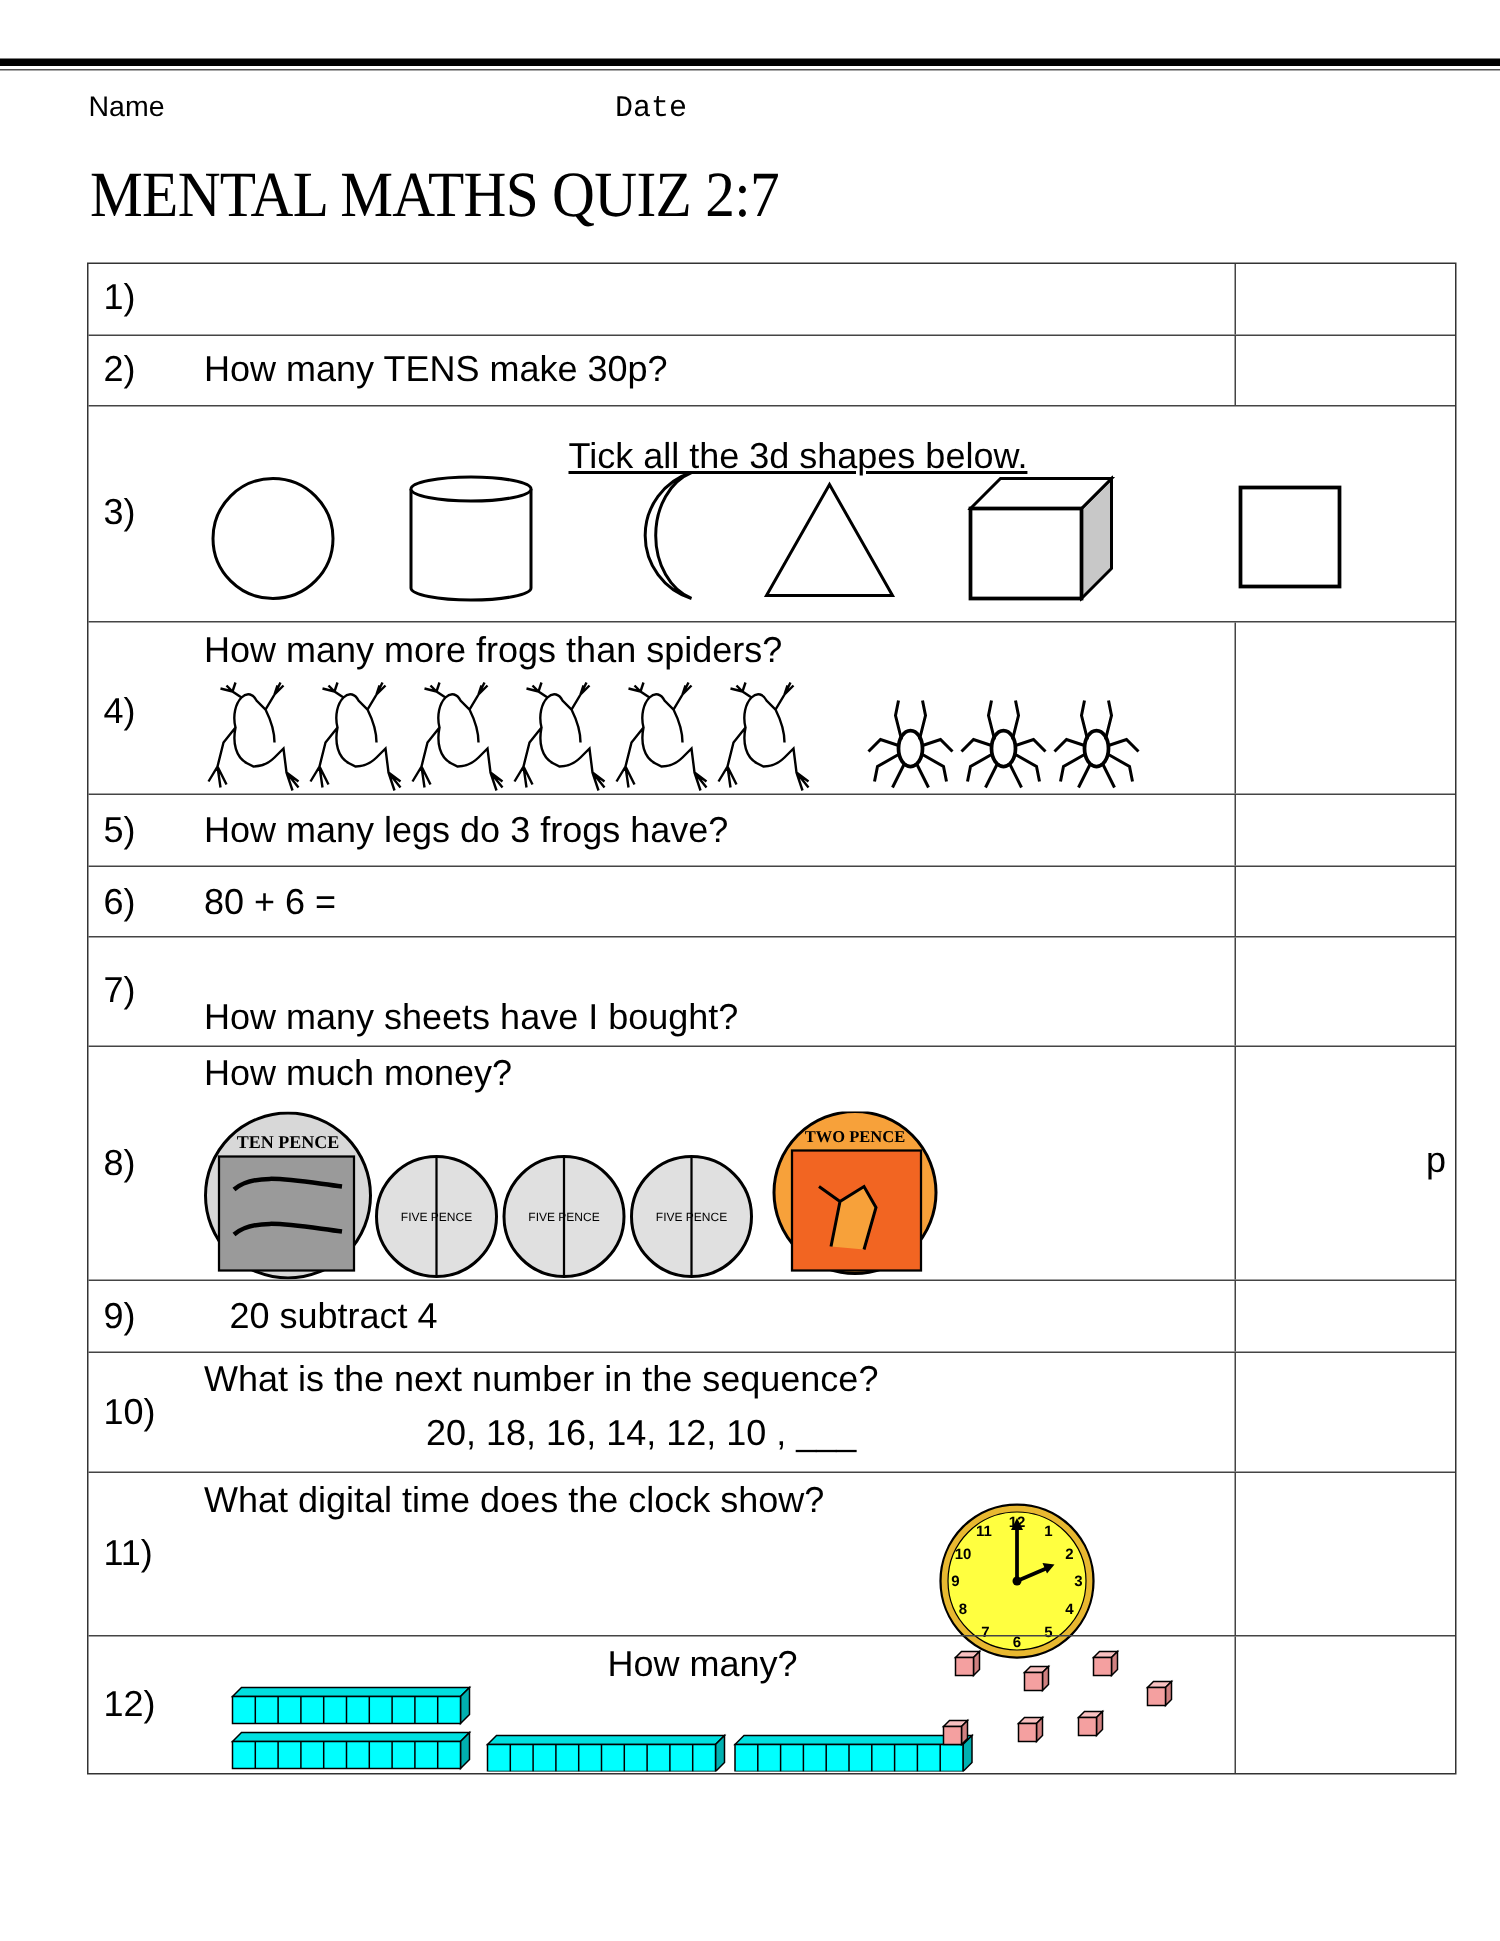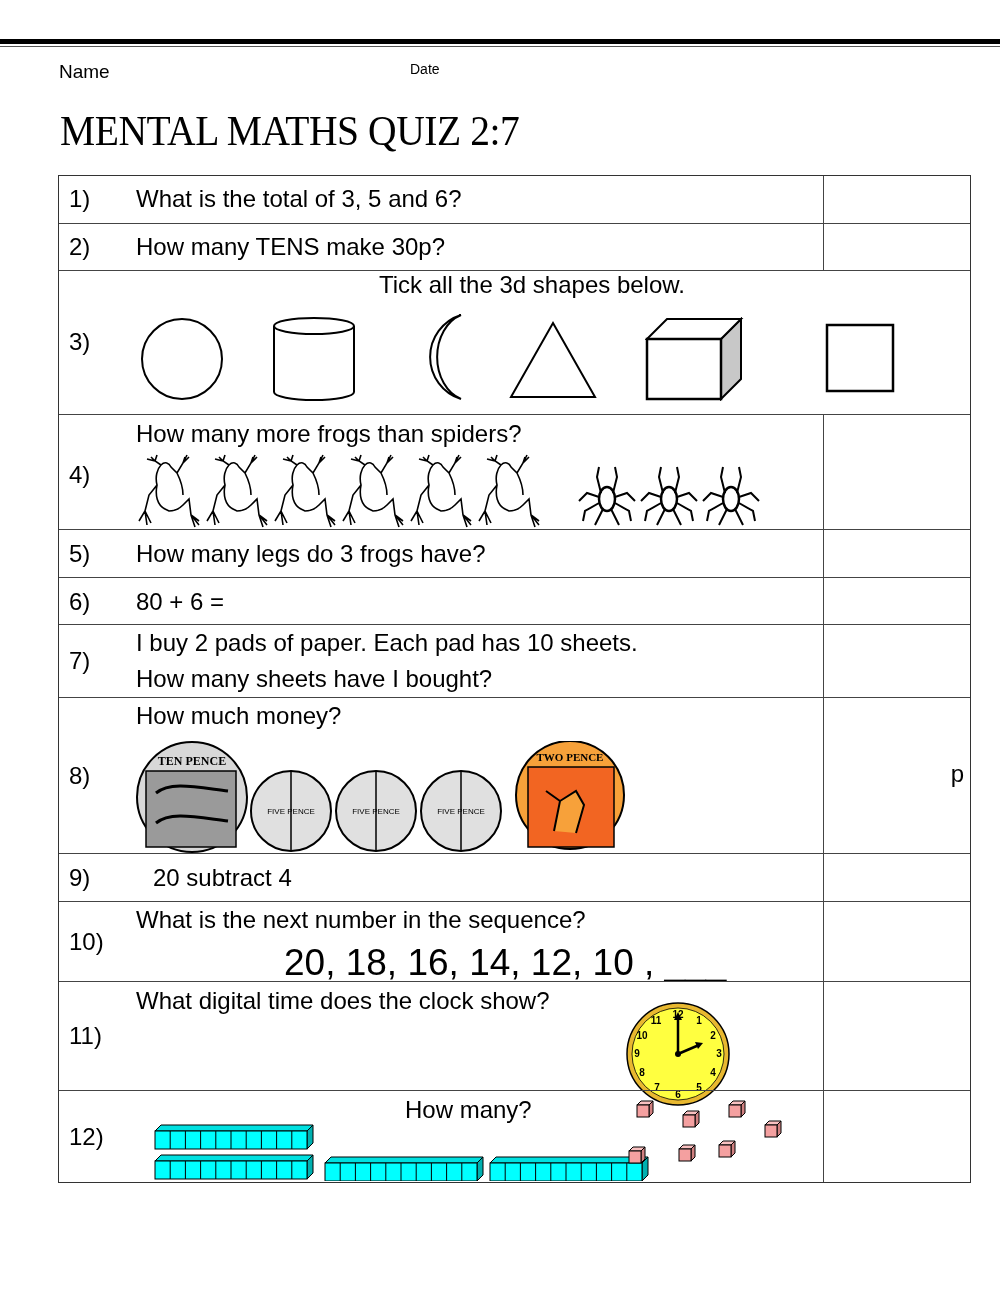--- a/index.html
+++ b/index.html
@@ -1,21 +1,21 @@
 <!DOCTYPE html>
 <html><head>
 <meta charset="utf-8">
 <style>
   html, body { margin:0; padding:0; background:#ffffff; }
   body { width:1000px; height:1294px; position:relative; overflow:hidden;
          font-family:"Liberation Sans", "DejaVu Sans", sans-serif; color:#000; }
   .top-rule-thick { position:absolute; left:0; top:39px; width:1000px; height:5px; background:#000; }
   .top-rule-thin { position:absolute; left:0; top:46px; width:1000px; height:1px; background:#555; }
   .label-name { position:absolute; left:59px; top:61px; font-size:19px; }
-  .label-date { position:absolute; left:410px; top:61px; font-size:14px; }
+  .label-date { position:absolute; left:410px; top:61px; font-size:20px;font-family:Liberation Mono, monospace; }
   .title { position:absolute; left:60px; top:106px; font-family:"Liberation Serif","DejaVu Serif",serif;
            font-size:43px; letter-spacing:-0.5px; transform:scaleX(0.92); transform-origin:left top; white-space:nowrap; }
   .quiz-table { position:absolute; left:58px; top:175px; width:913px; border:1px solid #333; box-sizing:border-box; }
   .row { position:relative; border-top:1px solid #444; box-sizing:border-box; }
   .row:first-child { border-top:none; }
   .num { position:absolute; left:10px; font-size:24px; }
   .q { position:absolute; left:77px; font-size:24px; white-space:nowrap; }
   .answer-cell { position:absolute; left:764px; top:0; bottom:0; width:148px; border-left:1px solid #444; }
   .p-label { position:absolute; right:8px; top:62px; font-size:24px; }
   .shape-wrap { position:absolute; }
@@ -27,33 +27,32 @@
 <div class="top-rule-thick"></div>
 <div class="top-rule-thin"></div>
 <div class="label-name">Name</div>
 <div class="label-date">Date</div>
 <div class="title">MENTAL MATHS QUIZ 2:7</div>
 
 <div class="quiz-table">
 
   <div class="row" style="height:47px;">
     <span class="num" style="top:9px;">1)</span>
-    <span class="q" style="top:9px;">What is the total of 3, 5 and 6?</span>
     <div class="answer-cell"></div>
   </div>
 
   <div class="row" style="height:47px;">
     <span class="num" style="top:9px;">2)</span>
     <span class="q" style="top:9px;">How many TENS make 30p?</span>
     <div class="answer-cell"></div>
   </div>
 
   <div class="row" style="height:144px;">
     <span class="num" style="top:57px;">3)</span>
-    <span class="q" style="top:0; left:320px;">Tick all the 3d shapes below.</span>
+    <span class="q" style="top:20px; left:320px;text-decoration:underline;">Tick all the 3d shapes below.</span>
     <div class="shape-wrap" style="left:80px; top:45px;">
       <svg width="86" height="86">
           <ellipse cx="43" cy="43" rx="40" ry="40" fill="#fff" stroke="#000" stroke-width="2"></ellipse>
         </svg>
     </div>
     <div class="shape-wrap" style="left:212px; top:45px;">
       <svg width="86" height="86">
         <path d="M3,10 L3,76 A40,8 0 0 0 83,76 L83,10" fill="#fff" stroke="#000" stroke-width="2"></path>
         <ellipse cx="43" cy="10" rx="40" ry="8" fill="#fff" stroke="#000" stroke-width="2"></ellipse>
       </svg>
@@ -141,21 +140,20 @@
   </div>
 
   <div class="row" style="height:47px;">
     <span class="num" style="top:10px;">6)</span>
     <span class="q" style="top:10px;">80 + 6 =</span>
     <div class="answer-cell"></div>
   </div>
 
   <div class="row" style="height:73px;">
     <span class="num" style="top:22px;">7)</span>
-    <span class="q" style="top:4px;">I buy 2 pads of paper. Each pad has 10 sheets.</span>
     <span class="q" style="top:40px;">How many sheets have I bought?</span>
     <div class="answer-cell"></div>
   </div>
 
   <div class="row" style="height:156px;">
     <span class="num" style="top:64px;">8)</span>
     <span class="q" style="top:4px;">How much money?</span>
     <div class="shape-wrap" style="left:77px; top:43px;">
       <svg width="500" height="112">
         <g>
@@ -194,21 +192,21 @@
 
   <div class="row" style="height:48px;">
     <span class="num" style="top:10px;">9)</span>
     <span class="q" style="top:10px;margin-left:17px;">20 subtract 4</span>
     <div class="answer-cell"></div>
   </div>
 
   <div class="row" style="height:80px;">
     <span class="num" style="top:26px;">10)</span>
     <span class="q" style="top:4px;">What is the next number in the sequence?</span>
-    <span class="q" style="top:40px; left:225px; font-size:37px;">20, 18, 16, 14, 12, 10 , ___</span>
+    <span class="q" style="top:40px; left:225px; font-size:24px;">20, 18, 16, 14, 12, 10 , ___</span>
     <div class="answer-cell"></div>
   </div>
 
   <div class="row" style="height:109px;">
     <span class="num" style="top:40px;text-align:right;">11)</span>
     <span class="q" style="top:5px;">What digital time does the clock show?</span>
     <div class="shape-wrap" style="left:566px; top:4px;margin-top:16px;">
       <svg width="106" height="104" viewBox="0 0 106 104">
         <circle cx="53" cy="52" r="51" fill="#e8b830" stroke="#000" stroke-width="1.5"></circle>
         <circle cx="53" cy="52" r="46" fill="#ffff40" stroke="#000" stroke-width="0.8"></circle>

